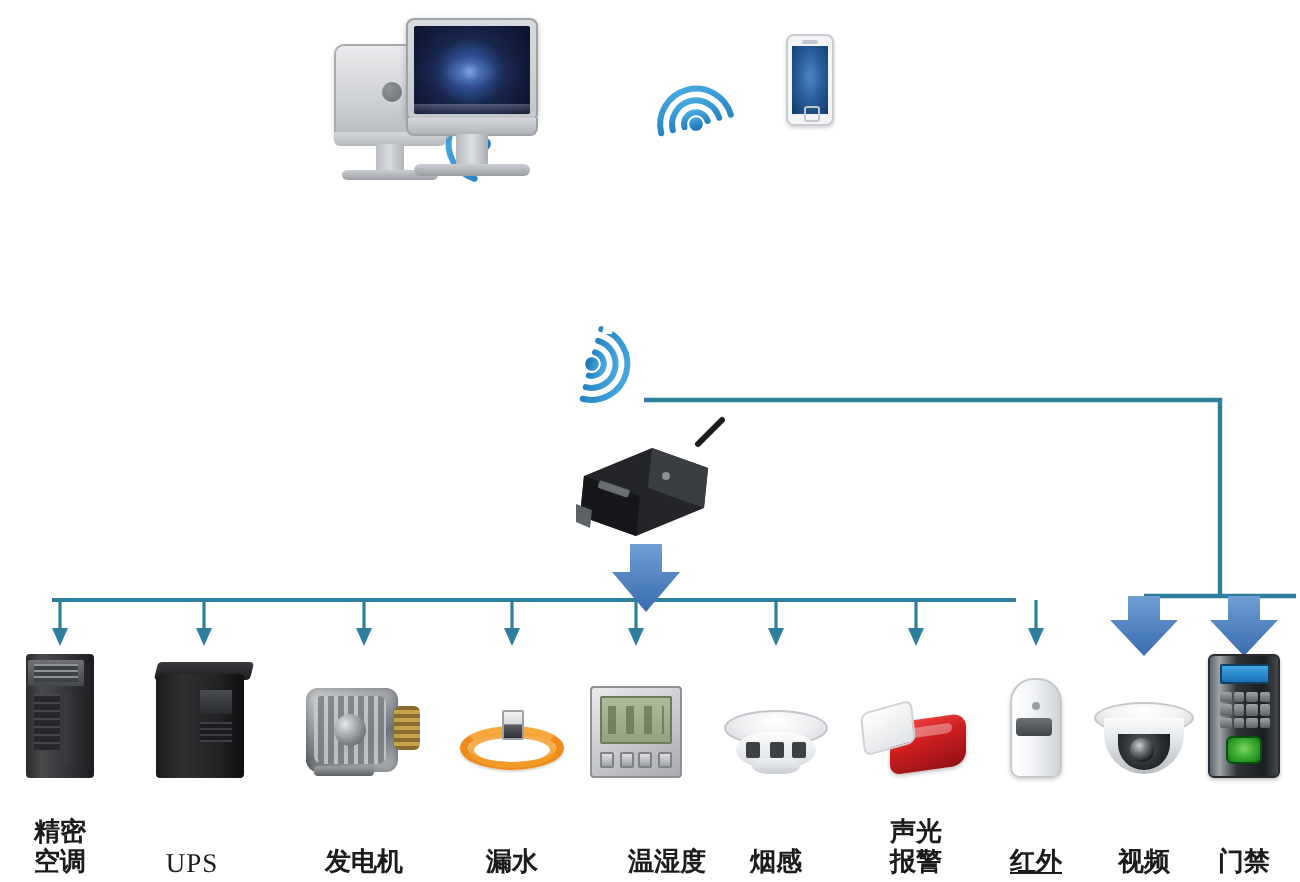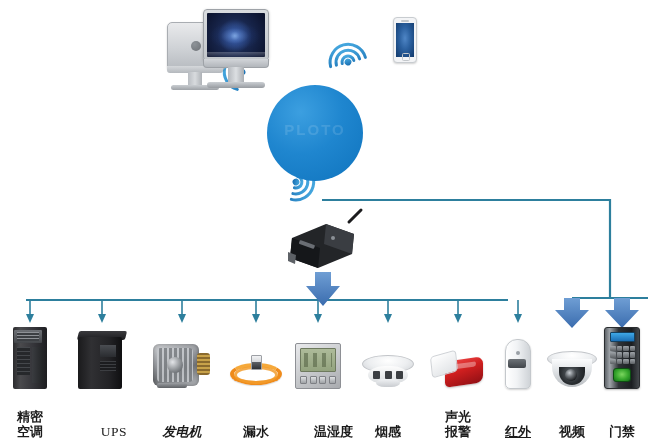--- a/index.html
+++ b/index.html
@@ -394,23 +394,20 @@
     <div class="imac-screen"></div>
   </div>
   <div class="imac-front-chin"></div>
   <div class="imac-front-stand"></div>
   <div class="imac-front-foot"></div>
 
   <div class="phone">
     <div class="phone-screen"></div>
   </div>
 
-  <div class="tower-circle">
-    <div class="tower-wm">PLOTO</div>
-  </div>
 
   <div id="devices">
       <div class="dev" style="left: 13px;">
         <div class="ac">
           <div class="ac-body"></div>
           <div class="ac-top"></div>
           <div class="ac-grill"></div>
           <div class="ac-panel"></div>
           <div class="ac-door"></div>
         </div>
@@ -418,31 +415,31 @@
       <div class="dev-label" style="left: 30px;">精密
 空调</div>
       <div class="dev" style="left: 78px;">
         <div class="ups">
           <div class="ups-top"></div>
           <div class="ups-body"></div>
           <div class="ups-disp"></div>
           <div class="ups-vent"></div>
         </div>
       </div>
-      <div class="dev-label lab-en" style="left: 114px;">UPS</div>
+      <div class="dev-label lab-en" style="left: 96px;">UPS</div>
       <div class="dev" style="left: 151px;">
         <div class="gen">
           <div class="gen-body"></div>
           <div class="gen-fins"></div>
           <div class="gen-hub"></div>
           <div class="gen-pulley"></div>
           <div class="gen-foot"></div>
         </div>
       </div>
-      <div class="dev-label" style="left: 182px; font-style: italic;">发电机</div>
+      <div class="dev-label" style="left: 182px;">发电机</div>
       <div class="dev" style="left: 230px;">
         <div class="leak">
           <div class="leak-ring"></div>
           <div class="leak-ring2"></div>
           <div class="leak-mod"></div>
         </div>
       </div>
       <div class="dev-label" style="left: 256px;">漏水</div>
       <div class="dev" style="left: 295px;">
         <div class="th">

